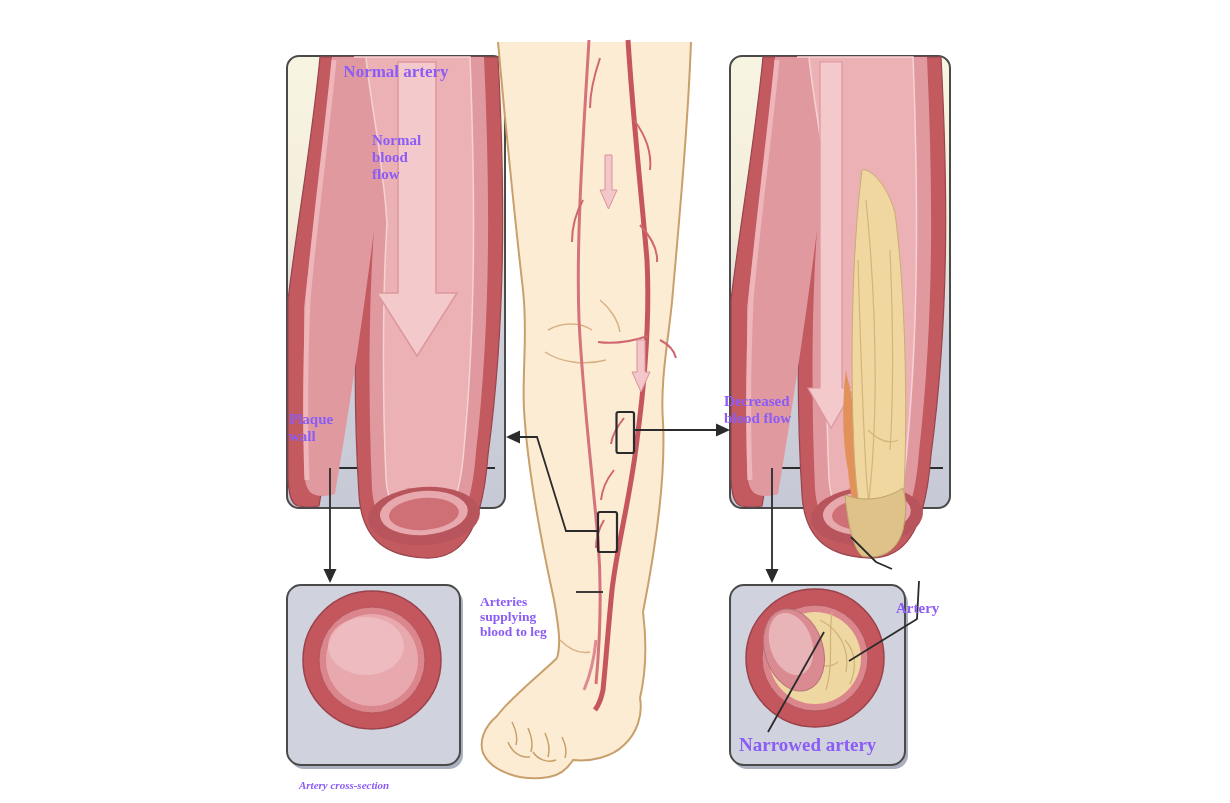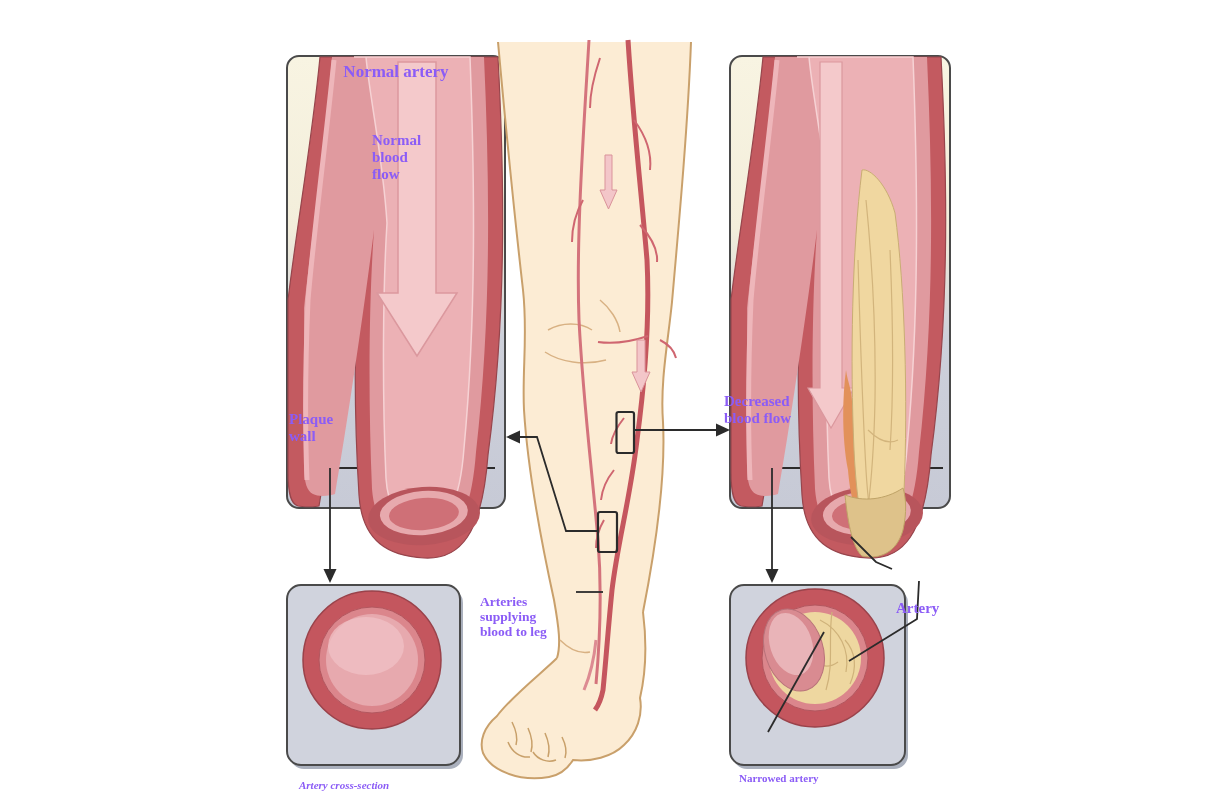--- a/index.html
+++ b/index.html
@@ -178,17 +178,17 @@
 
 <div class="lbl side" style="left:724px;top:353px;">Decreased
 blood flow</div>
 
 <div class="lbl small" style="left:480px;top:554px;">Arteries
 supplying
 blood to leg</div>
 
 <div class="lbl side" style="left:896px;top:560px;">Artery</div>
 
-<div class="lbl side" style="left:739px;top:732px;font-size:11px;">Narrowed artery</div>
+<div class="lbl side" style="left:739px;top:694px;font-size:19px;">Narrowed artery</div>
 
 <div class="lbl caption" style="left:299px;top:739px;">Artery cross-section</div>
 
 </div>
 
 </body></html>

